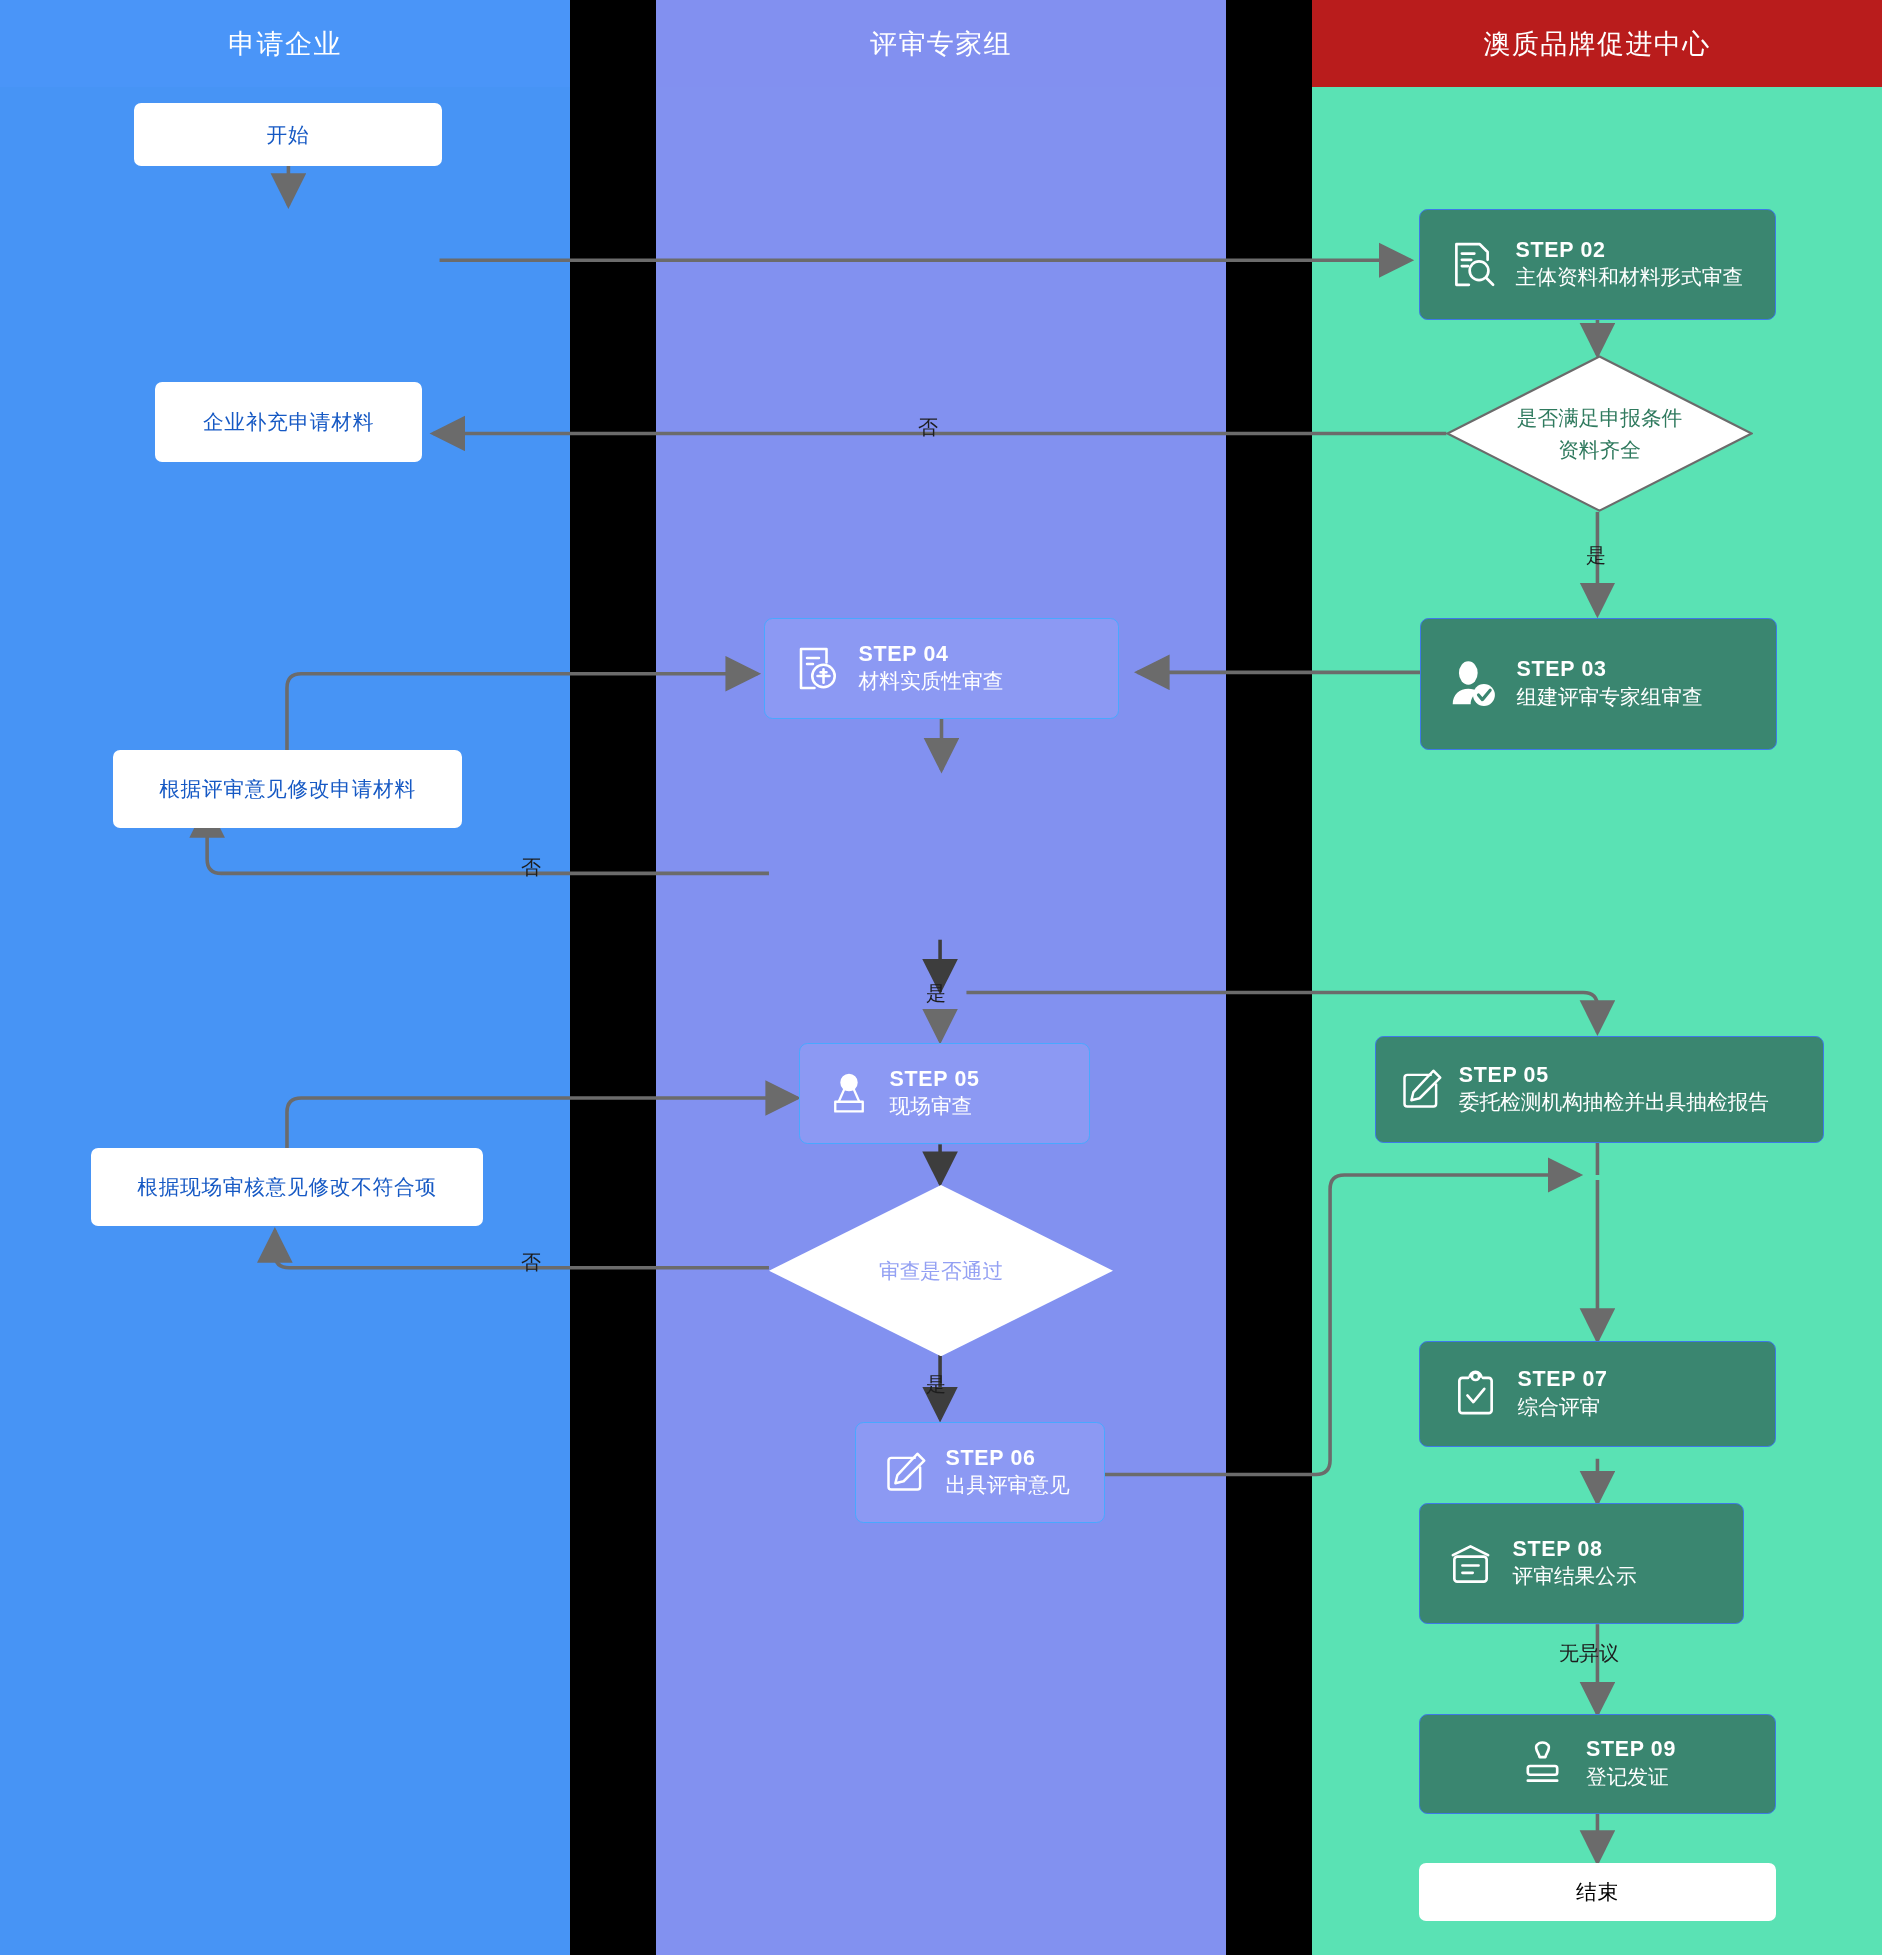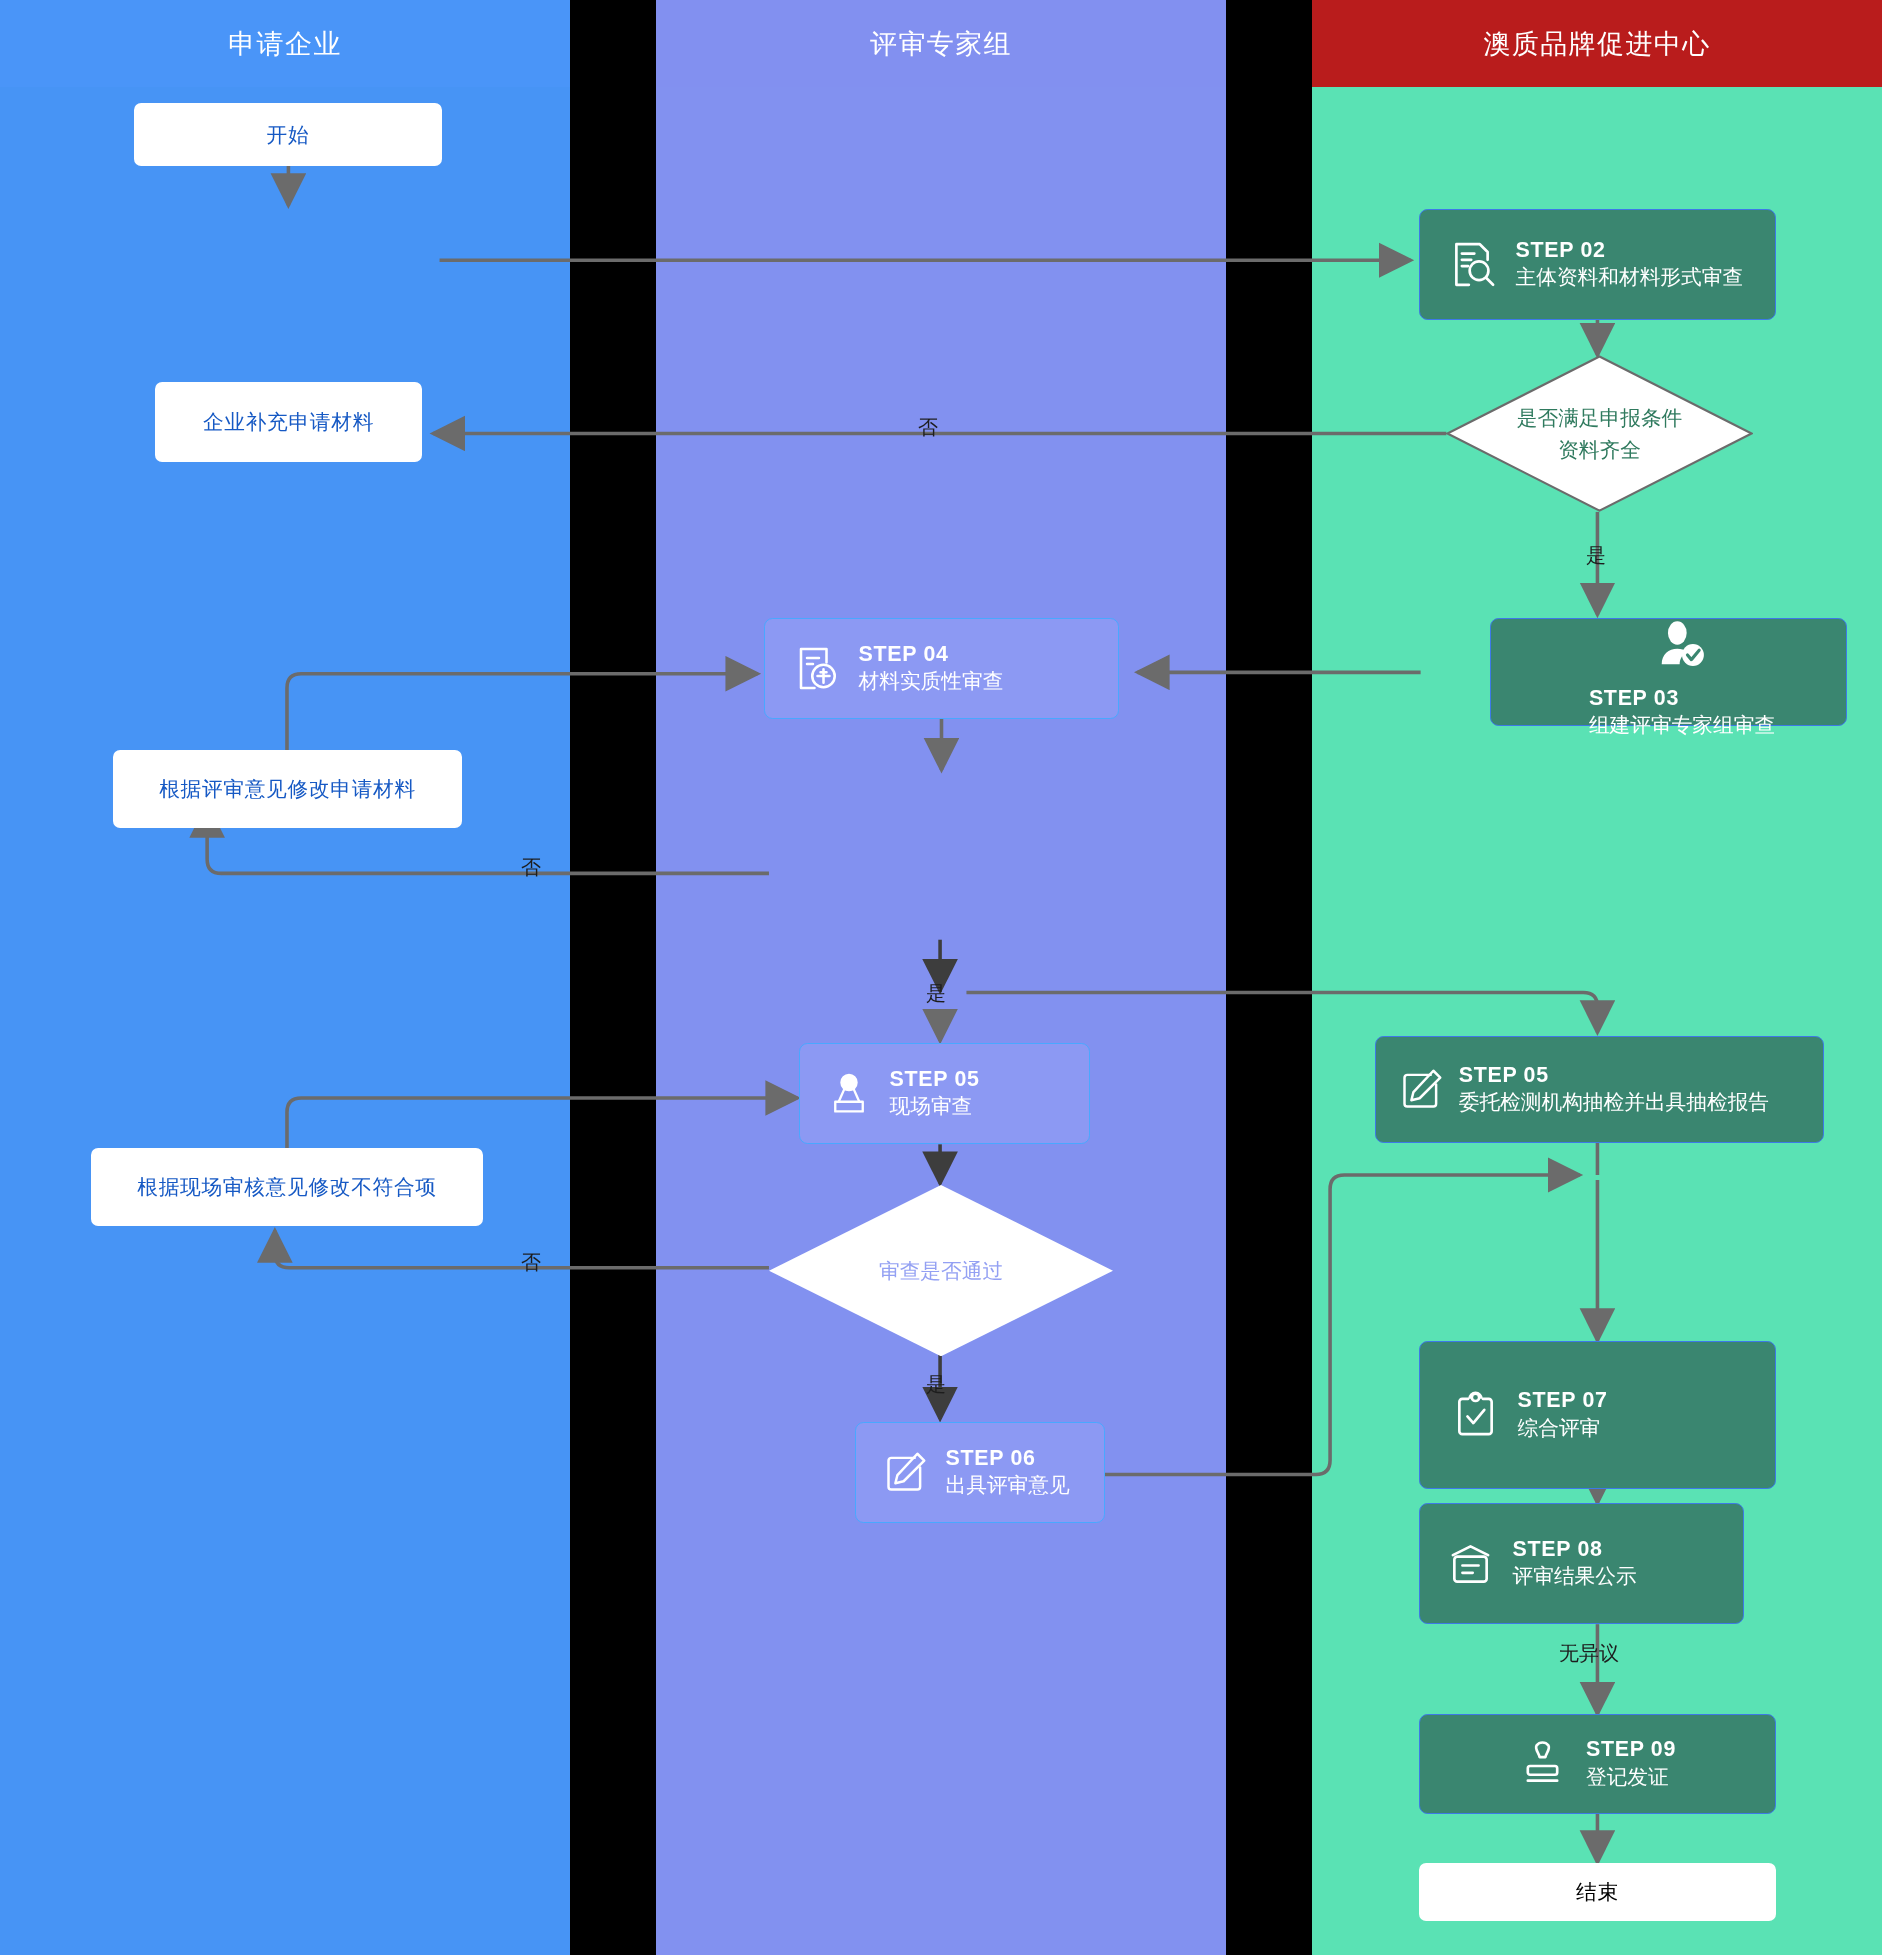--- a/index.html
+++ b/index.html
@@ -212,21 +212,21 @@
   </div>
 
   <div class="node dia dia-green" style="left:1446px;top:355px;width:307px;height:157px;">
     <svg class="dia-shape" viewBox="0 0 430 220" preserveAspectRatio="none">
       <polygon points="215,2 428,110 215,218 2,110" fill="#ffffff" stroke="#6b6b6b" stroke-width="3"></polygon>
     </svg>
     <span class="dia-txt">是否满足申报条件
 资料齐全</span>
   </div>
 
-  <div class="node step green" style="left:1490px;top:618px;width:357px;height:108px;flex-direction:column;">
+  <div class="node step green" style="left:1420px;top:618px;width:357px;height:132px;">
     <span class="step-ico">
       <svg width="50" height="50" viewBox="0 0 64 64" fill="#fff">
         <ellipse cx="26" cy="18" rx="12" ry="15"></ellipse>
         <path d="M6 58 c0-13 9-20 20-20 c5 0 9 1 13 4 c-6 3 -10 9 -10 16 z"></path>
         <circle cx="46" cy="46" r="14" fill="#fff"></circle>
         <path d="M39 46 l5 6 l10 -12" stroke="#3a8670" stroke-width="4" fill="none" stroke-linecap="round" stroke-linejoin="round"></path>
       </svg>
     </span>
     <span class="step-txtwrap">
       <span class="step-num">STEP 03</span>
@@ -240,21 +240,21 @@
         <path d="M46 10 H12 a4 4 0 0 0 -4 4 v38 a4 4 0 0 0 4 4 h38 a4 4 0 0 0 4 -4 V24"></path>
         <path d="M50 4 L60 14 L30 44 L18 47 L21 35 Z"></path>
       </svg>
     </span>
     <span class="step-txtwrap">
       <span class="step-num">STEP 05</span>
       <span class="step-desc">委托检测机构抽检并出具抽检报告</span>
     </span>
   </div>
 
-  <div class="node step green" style="left:1419px;top:1341px;width:357px;height:148px;padding-left:32px;">
+  <div class="node step green" style="left:1419px;top:1341px;width:357px;height:106px;padding-left:32px;">
     <span class="step-ico">
       <svg width="47" height="50" viewBox="0 0 64 64" fill="none" stroke="#fff" stroke-width="3.6" stroke-linecap="round" stroke-linejoin="round">
         <path d="M22 10 H14 a4 4 0 0 0 -4 4 v40 a4 4 0 0 0 4 4 h36 a4 4 0 0 0 4 -4 V14 a4 4 0 0 0 -4 -4 h-8"></path>
         <path d="M22 10 a10 10 0 0 1 20 0 z" fill="#fff" stroke="none"></path>
         <circle cx="32" cy="8" r="5" fill="#3a8670"></circle>
         <path d="M21 34 l8 9 l15 -18"></path>
       </svg>
     </span>
     <span class="step-txtwrap">
       <span class="step-num">STEP 07</span>

